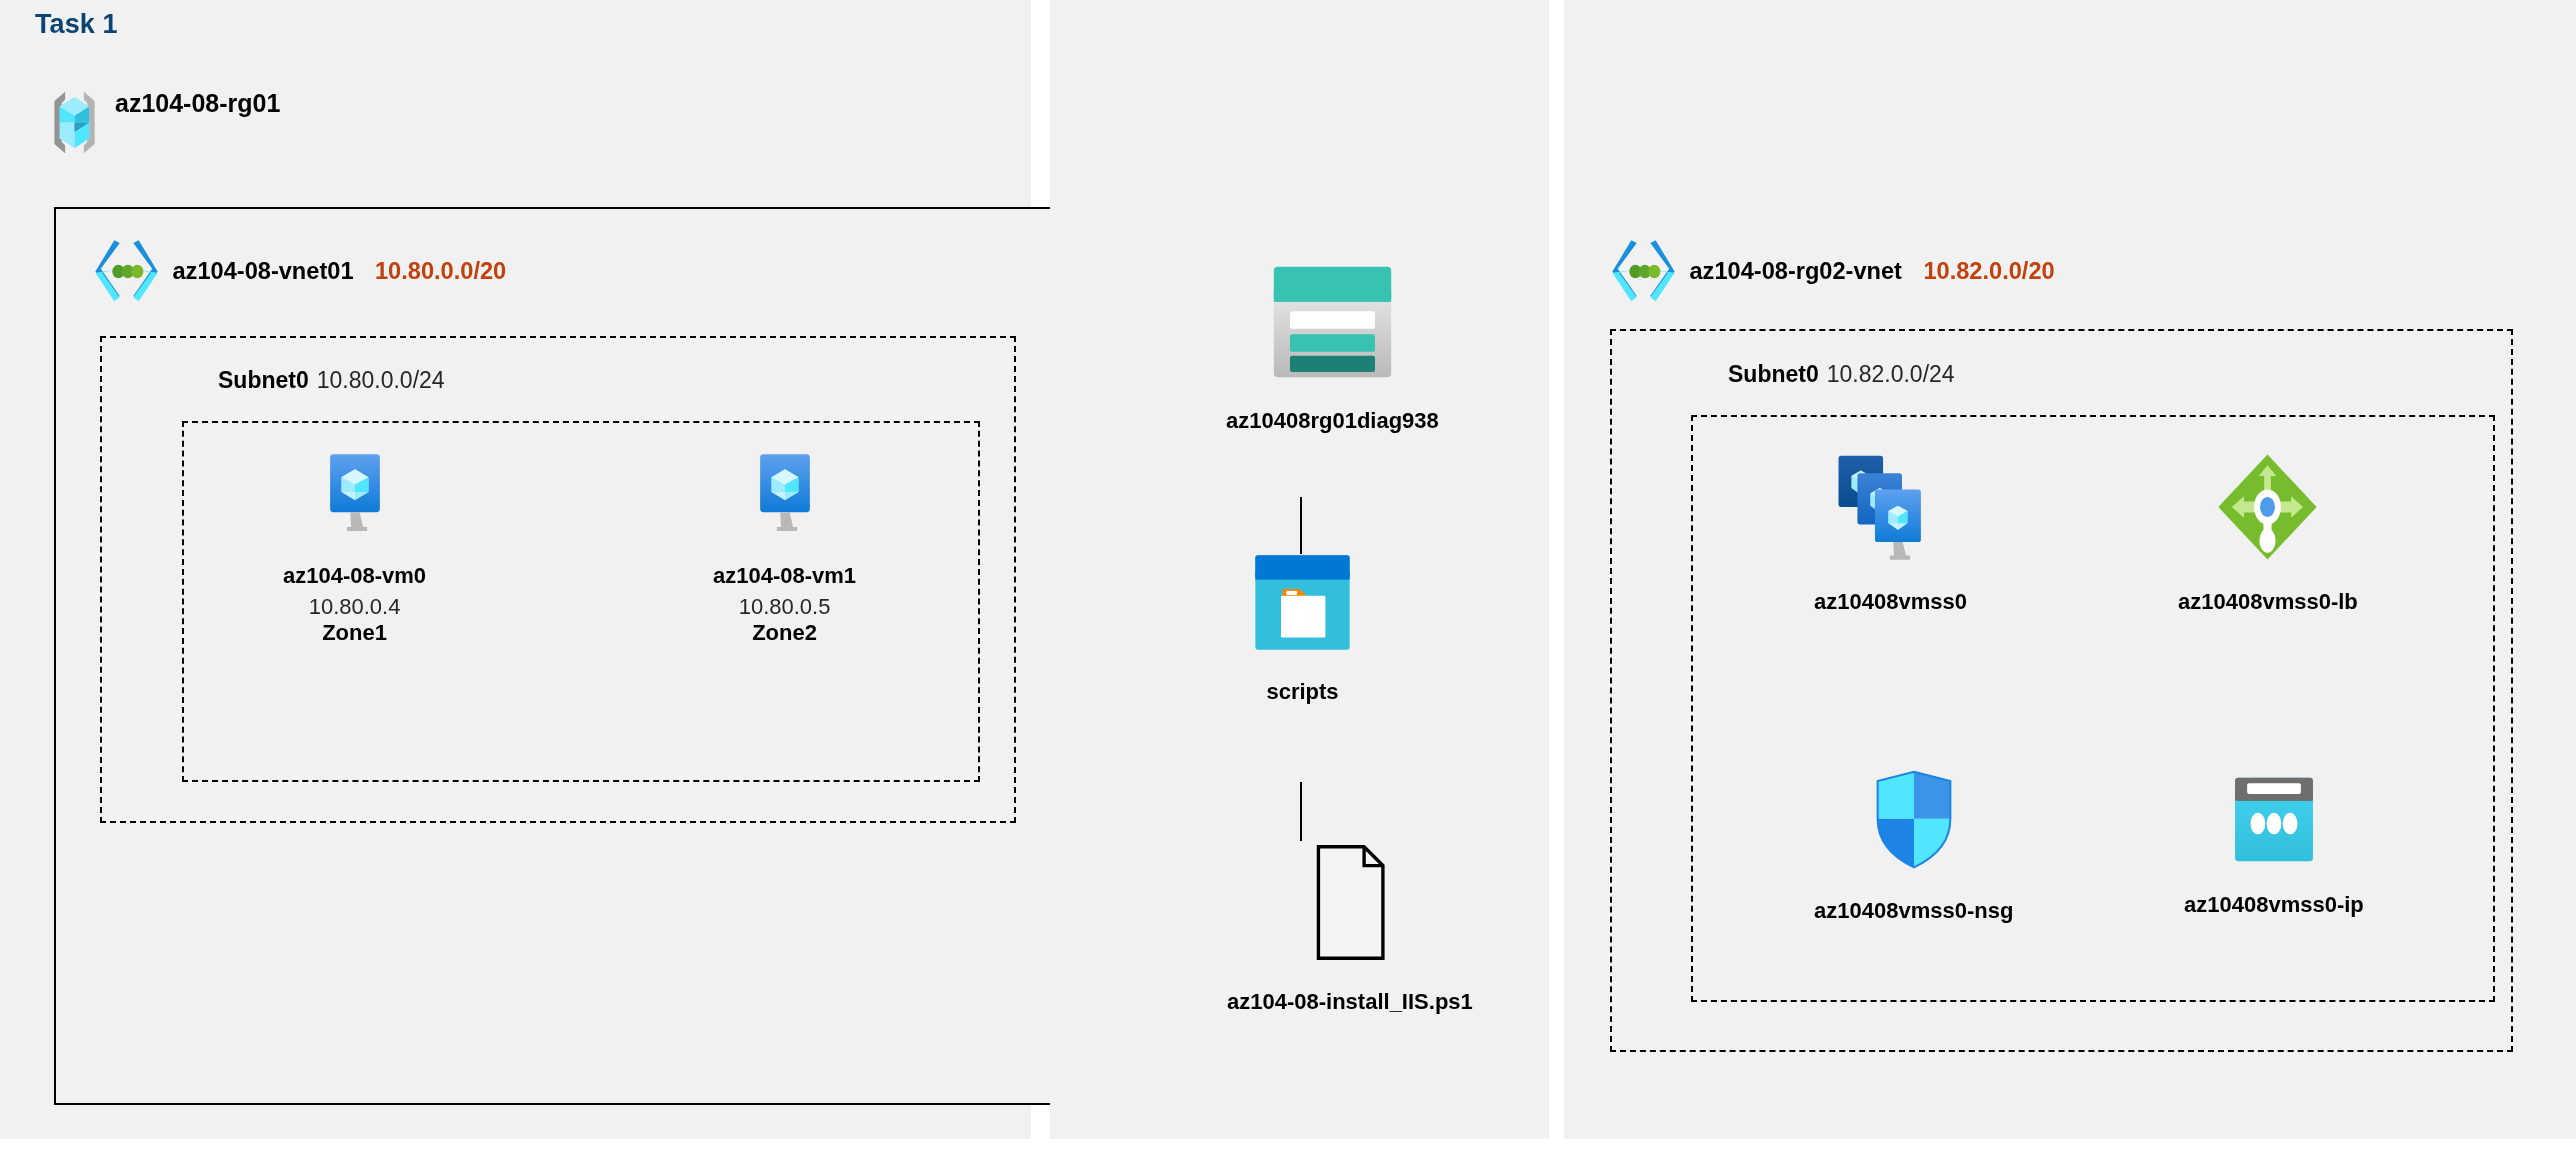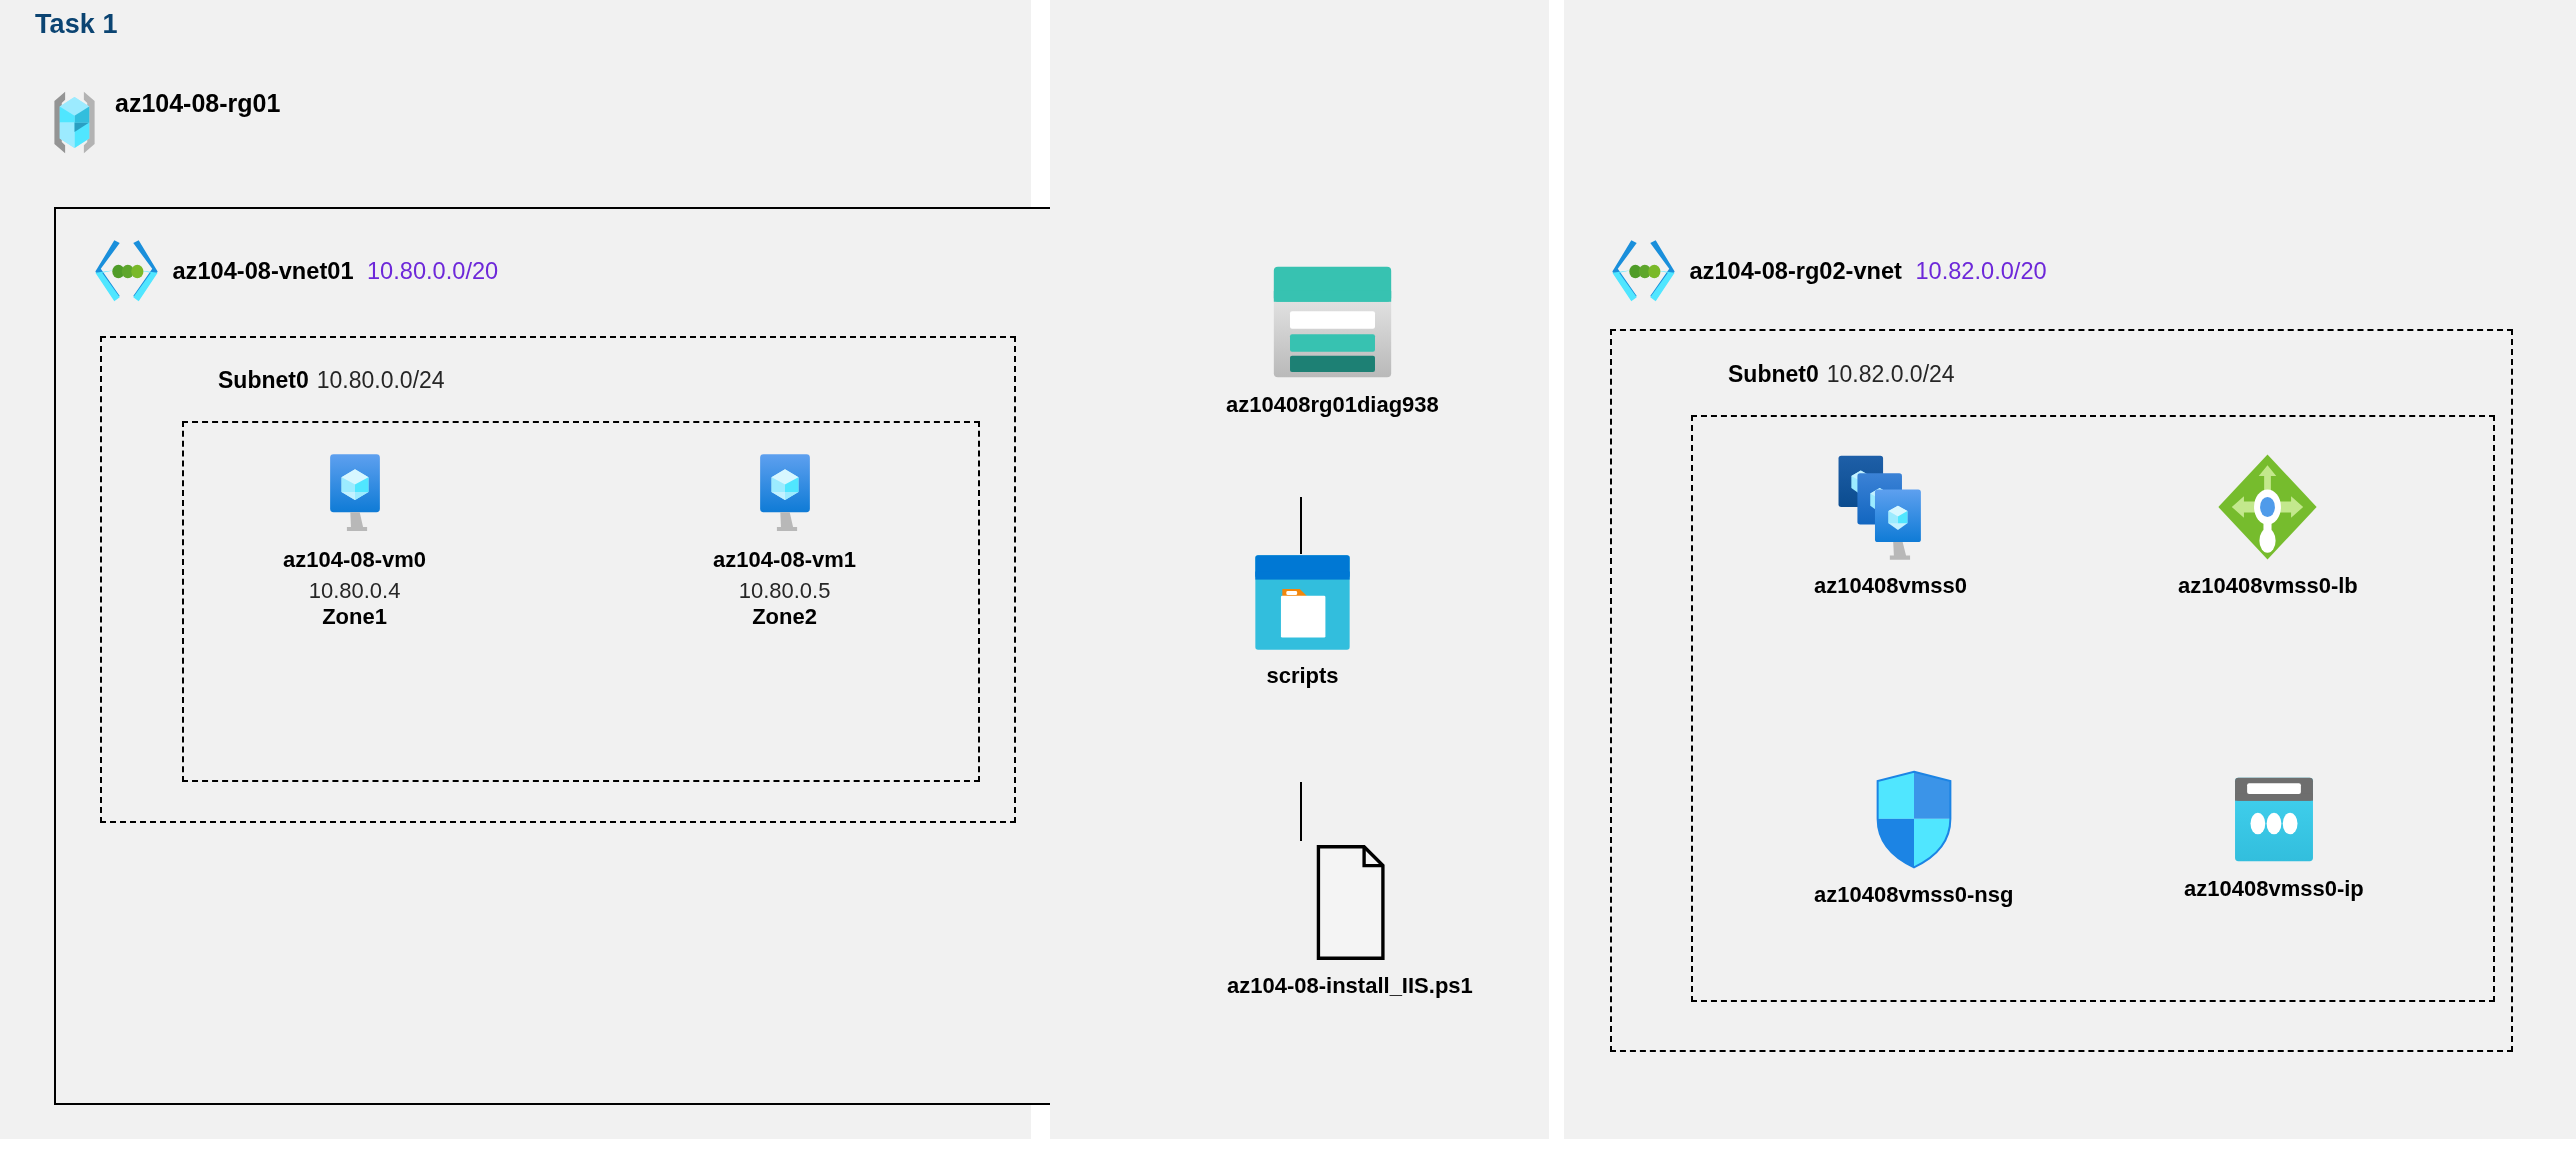--- a/index.html
+++ b/index.html
@@ -30,38 +30,38 @@
   #vnet-box-2{left:1569px;top:207px; width:972px; height:898px;}
 
   
   #panel-task2{z-index:5;}
   #panel-task3{z-index:6;}
 
   .vnet-row{position:absolute;display:flex;align-items:center;gap:13.5px;z-index:7;}
   #vnet-row-1{left:94px; top:239px;}
   #vnet-row-2{left:1611px;top:239px;}
   .vnet-name{font-size:23.6px;font-weight:bold;color:#000;white-space:nowrap;}
-  .vnet-cidr{font-size:23.6px;font-weight:normal;color:#6d28d9;}
+  .vnet-cidr{font-size:23.6px;font-weight:bold;color:#c2410c;margin-left:8px;}
 
   
   .dash-box{position:absolute;border:2px dashed #000;background:transparent;box-sizing:border-box;z-index:7;}
   #subnet-box-1{left:100px; top:336px; width:916px; height:487px;}
   #zone-box-1  {left:182px; top:421px; width:798px; height:361px;}
   #subnet-box-2{left:1610px;top:329px; width:903px; height:723px;}
   #inner-box-2 {left:1691px;top:415px; width:804px; height:587px;}
 
   .subnet-title{position:absolute;font-size:23px;white-space:nowrap;z-index:8;}
   #subnet-title-1{left:202px; top:367px;}
   #subnet-title-2{left:1712px;top:361px;}
   .subnet-title b{font-weight:bold;color:#000;margin-left:16px;}
   .subnet-title span{font-weight:normal;color:#262626;margin-left:8px;}
 
   
   .node{position:absolute;display:flex;flex-direction:column;align-items:center;z-index:9;}
-  .node .nlabel{font-size:22px;font-weight:bold;color:#000;white-space:nowrap;margin-top:12px;}
+  .node .nlabel{font-size:22px;font-weight:bold;color:#000;white-space:nowrap;margin-top:28px;}
   .node .nsub{font-size:22px;font-weight:normal;color:#262626;white-space:nowrap;margin-top:5.4px;}
   .node .nzone{font-size:22px;font-weight:bold;color:#000;white-space:nowrap;}
 
   #node-vm0{left:283px; top:453px;}
   #node-vm1{left:713px;top:453px;}
 
   #node-storage{left:1226px;top:264px;}
   #node-scripts{left:1254px;top:554px;}
   #node-ps1{left:1227px;top:844px;}
 

